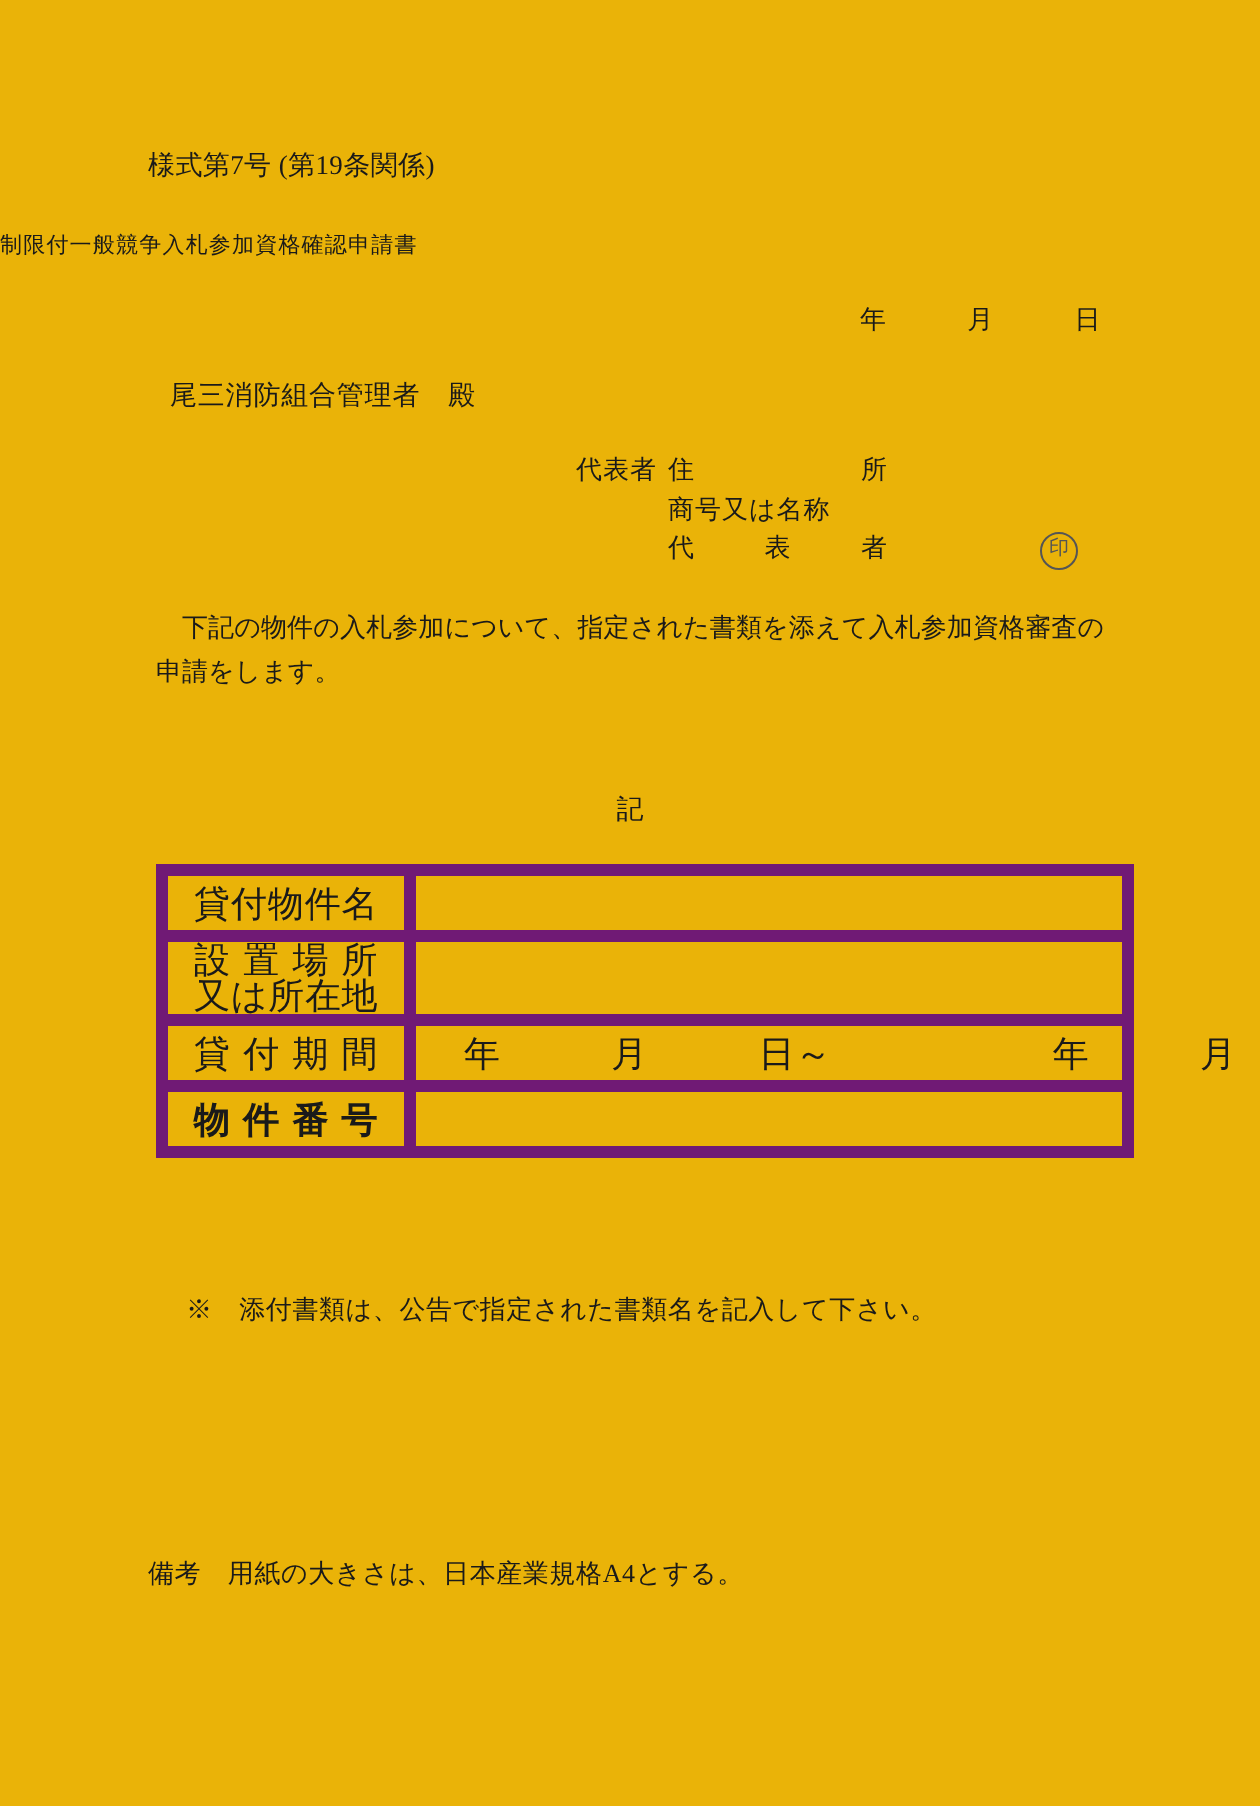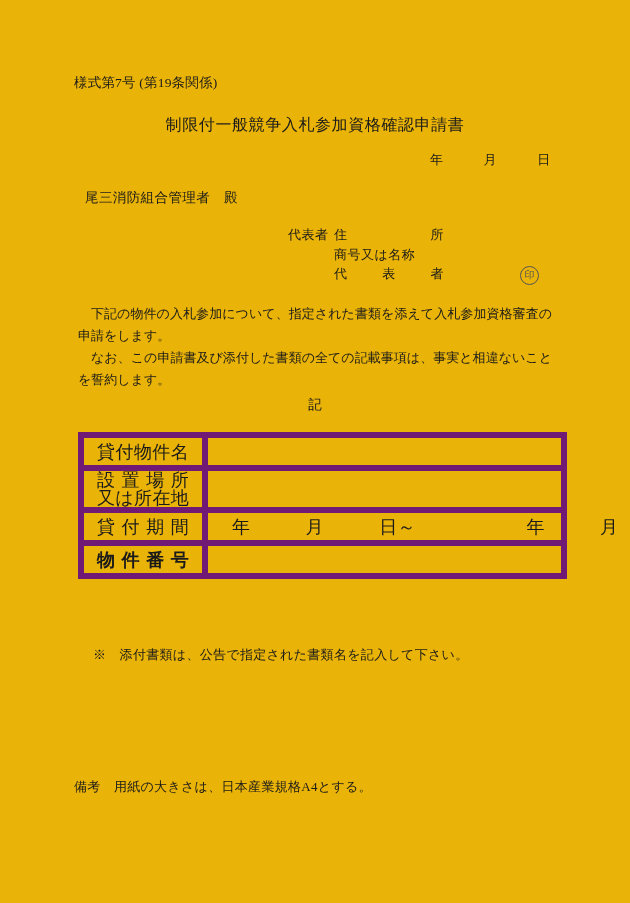--- a/index.html
+++ b/index.html
@@ -28,22 +28,21 @@
     font-size: 13.5px;
     letter-spacing: 0.2px;
     white-space: nowrap;
   }
 
   
   #doc-title {
     left: 0;
     top: 115px;
     width: 630px;
-    text-align: center;
-    font-size: 16px;
+    font-size: 11px;
     letter-spacing: 0.6px;
   }
 
   
   #date-line {
     left: 430px;
     top: 151px;
     font-size: 13px;
     white-space: pre;
     letter-spacing: 0.4px;
@@ -202,21 +201,20 @@
     </div>
     <div class="applicant-row">
       <span class="applicant-kicker"></span>
       <span class="applicant-value spread-5">代　表　者</span>
     </div>
     <div id="seal-mark">印</div>
   </div>
 
   <div class="abs" id="body-text">
     <p class="indent">下記の物件の入札参加について、指定された書類を添えて入札参加資格審査の申請をします。</p>
-    <p class="indent">なお、この申請書及び添付した書類の全ての記載事項は、事実と相違ないことを誓約します。</p>
   </div>
 
   <div class="abs" id="ki-mark">記</div>
 
   <table class="abs" id="form-table">
     <tbody>
       <tr style="height:33px;">
         <td class="label-cell">
           <span class="lbl">貸付物件名</span>
         </td>

